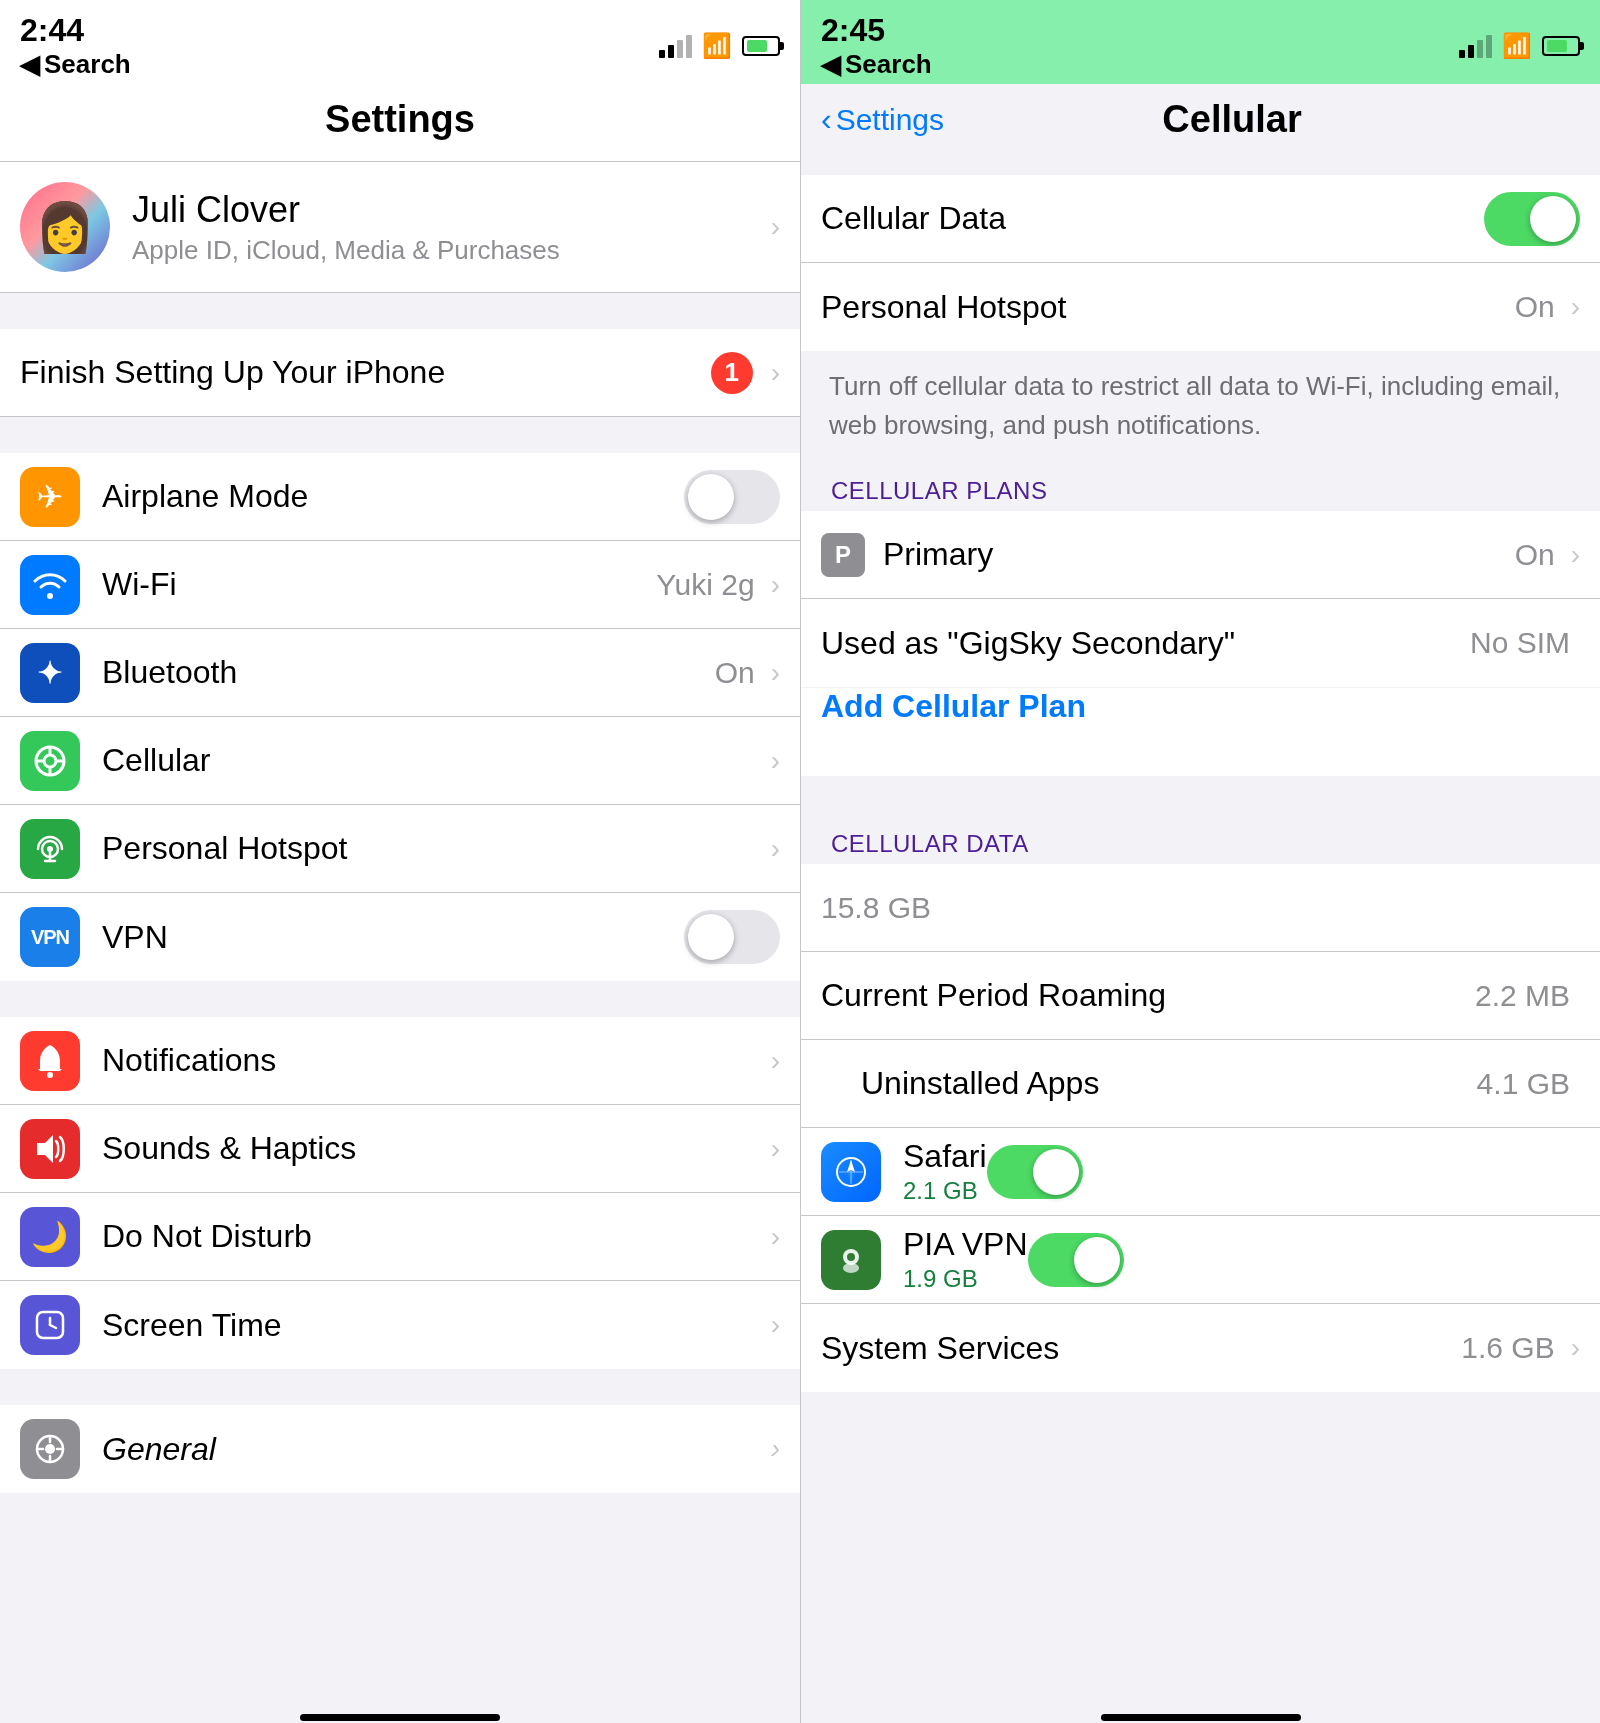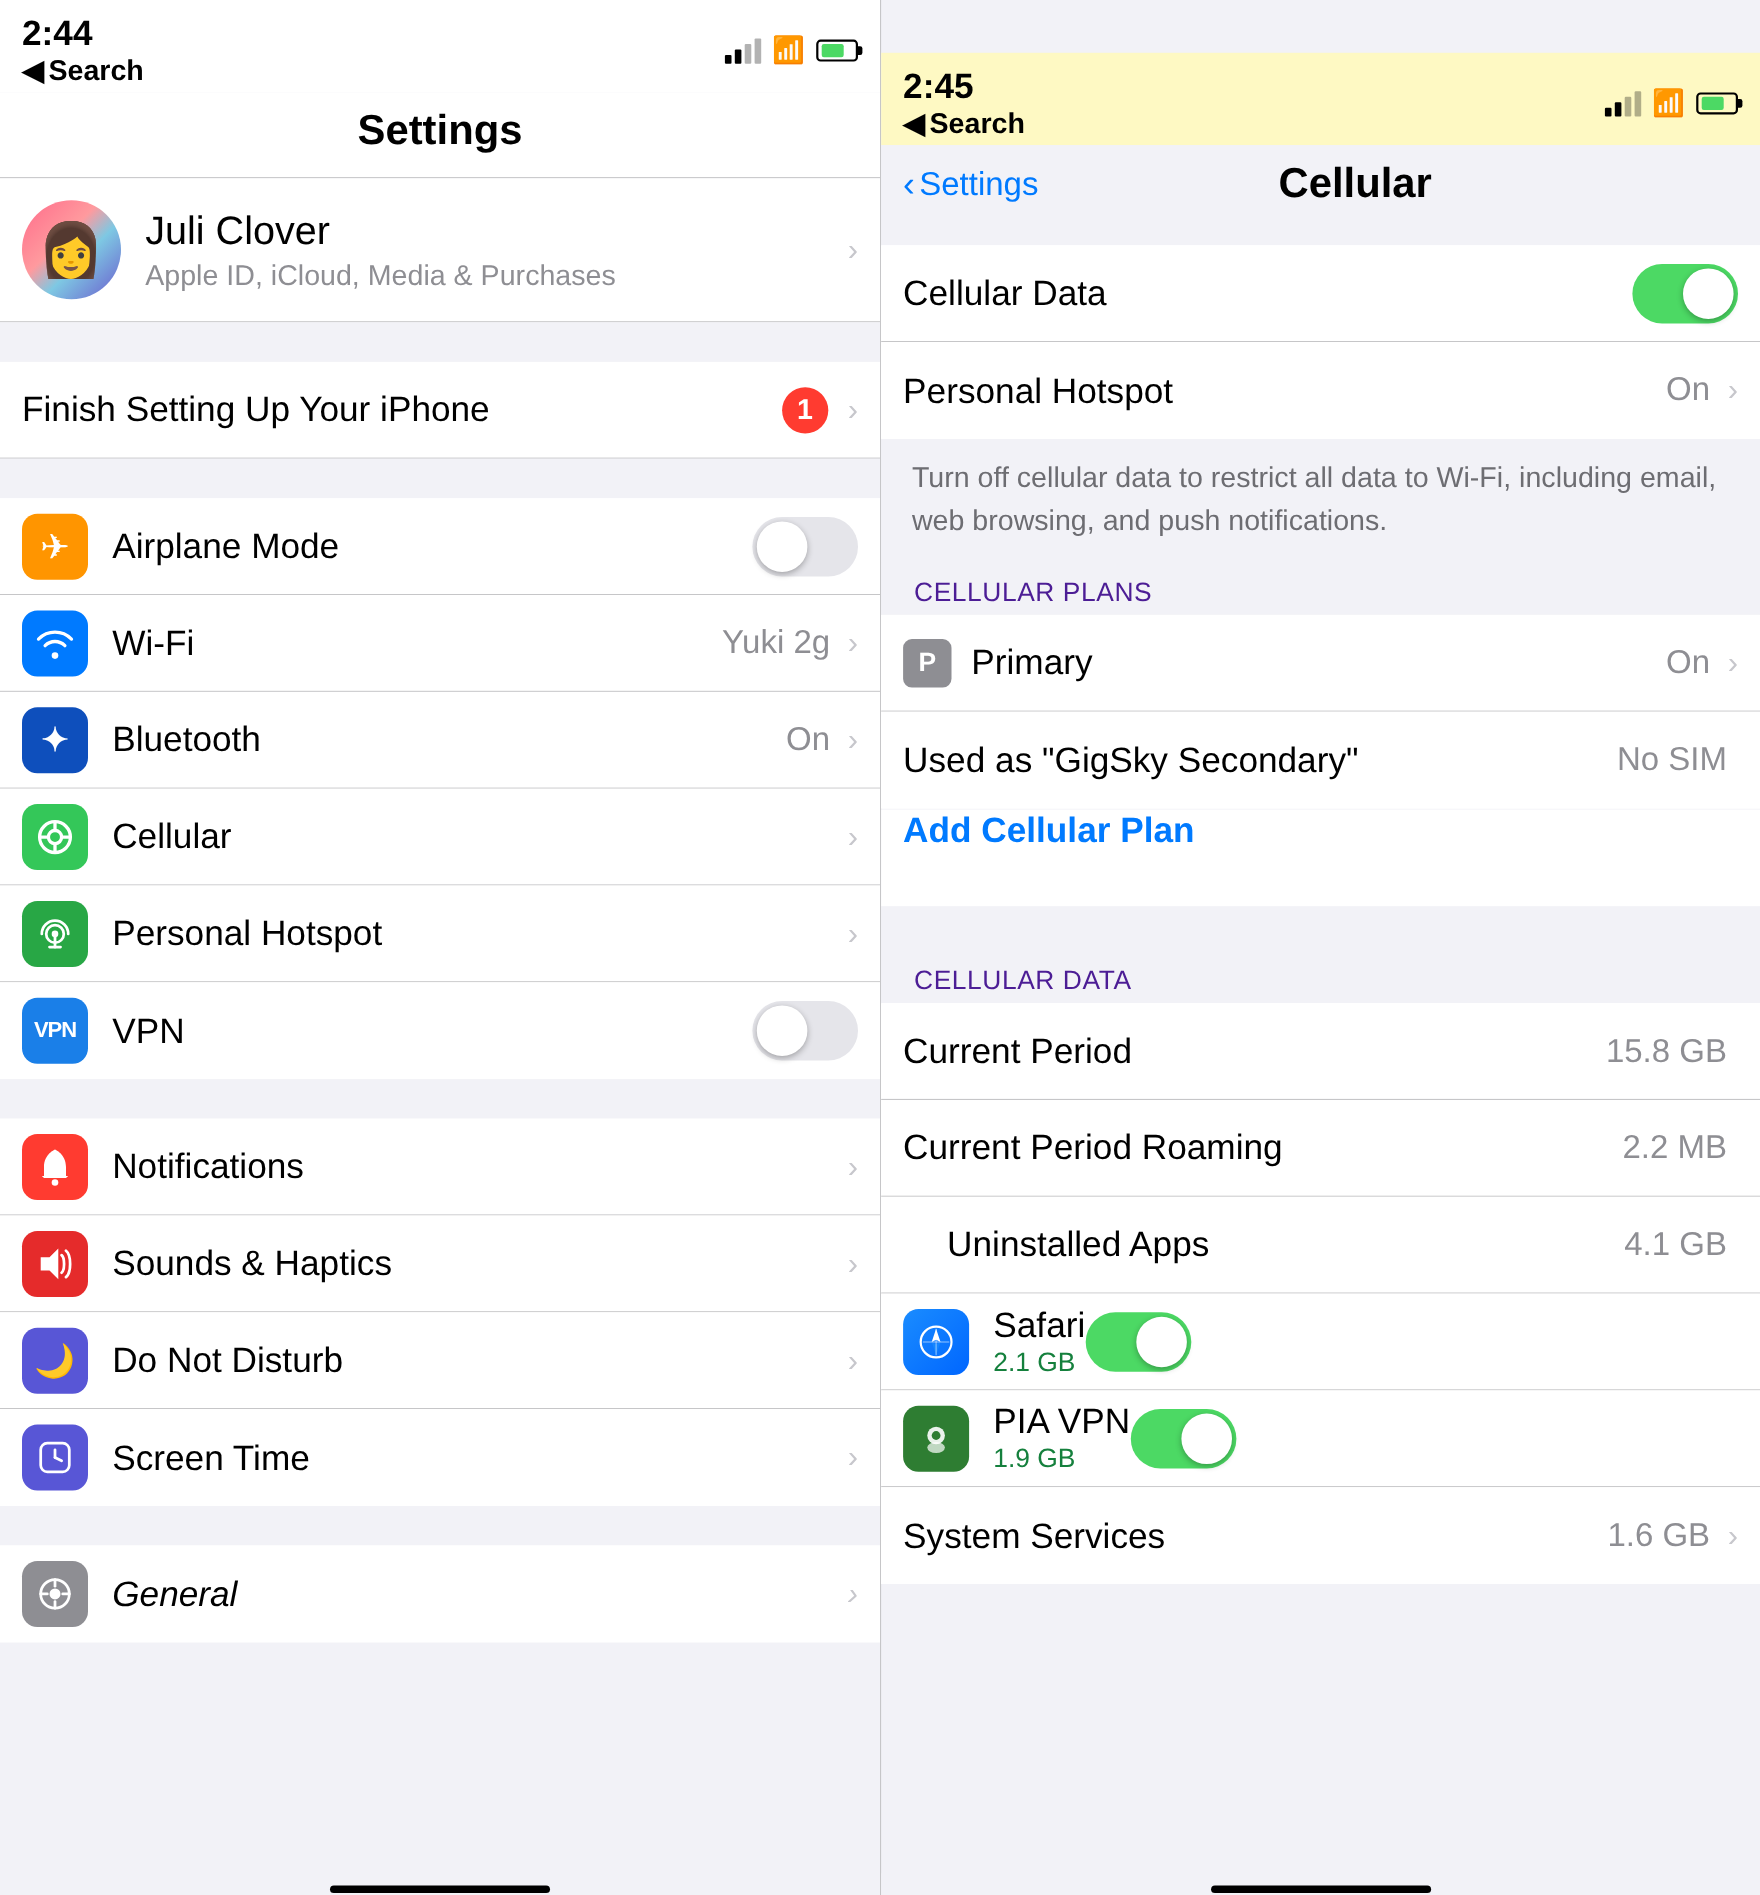--- a/index.html
+++ b/index.html
@@ -552,21 +552,21 @@
   </div>
 
   <div class="home-indicator" style="background:#f2f2f7; margin-top:0; padding-top:14px;">
     <div class="home-bar"></div>
   </div>
 
 </div>
 
 <div class="panel" style="border-left:1px solid #c6c6c8;">
 
-  <div class="status-bar" style="background:#fef9c3; padding-bottom:4px;margin-top:48px;">
+  <div class="status-bar" style="background:#86efac; padding-bottom:4px;">
     <div class="status-left">
       <span class="status-time">2:45</span>
       <span class="status-search">
         <span style="font-size:26px;">◀</span>
         <span>Search</span>
       </span>
     </div>
     <div class="status-icons">
       <div class="signal-bars">
         <span></span>
@@ -631,21 +631,20 @@
     </div>
   </div>
 
   <div style="height:40px; background:#f2f2f7;"></div>
 
   <div class="table-group-header">CELLULAR DATA</div>
 
   <div class="table-group">
 
     <div class="row">
-      <span class="row-label">Current Period</span>
       <span class="row-value">15.8 GB</span>
     </div>
 
     <div class="row">
       <span class="row-label">Current Period Roaming</span>
       <span class="row-value">2.2 MB</span>
     </div>
 
     <div class="row">
       <span class="row-label" style="padding-left:40px;">Uninstalled Apps</span>

